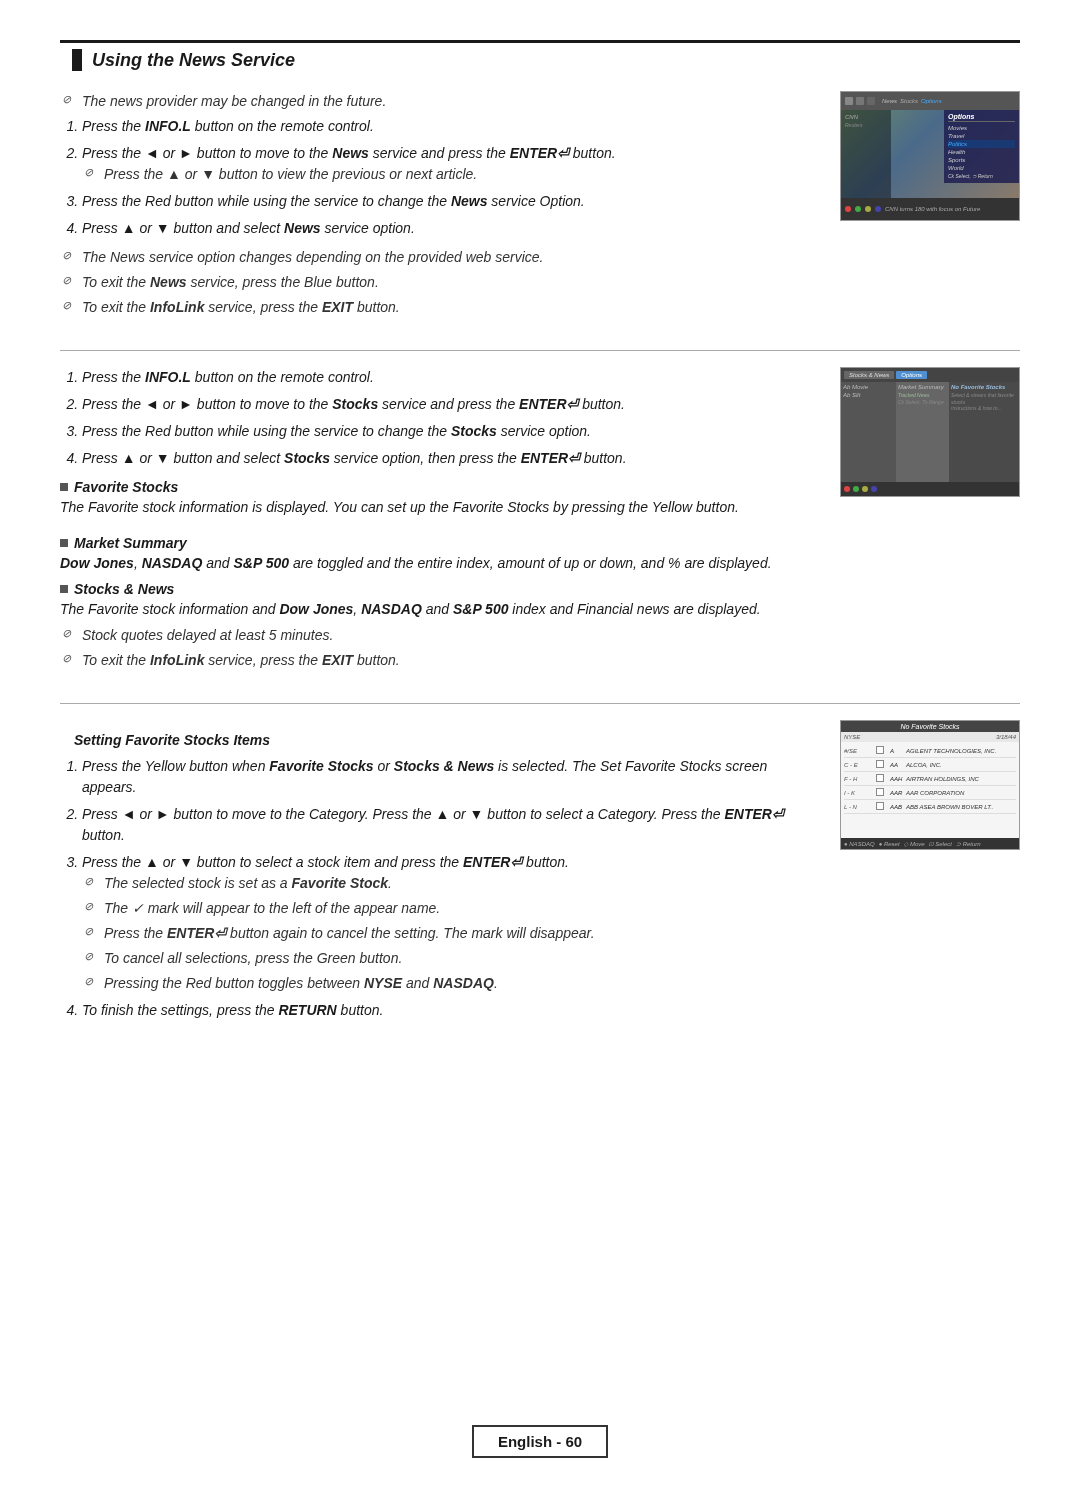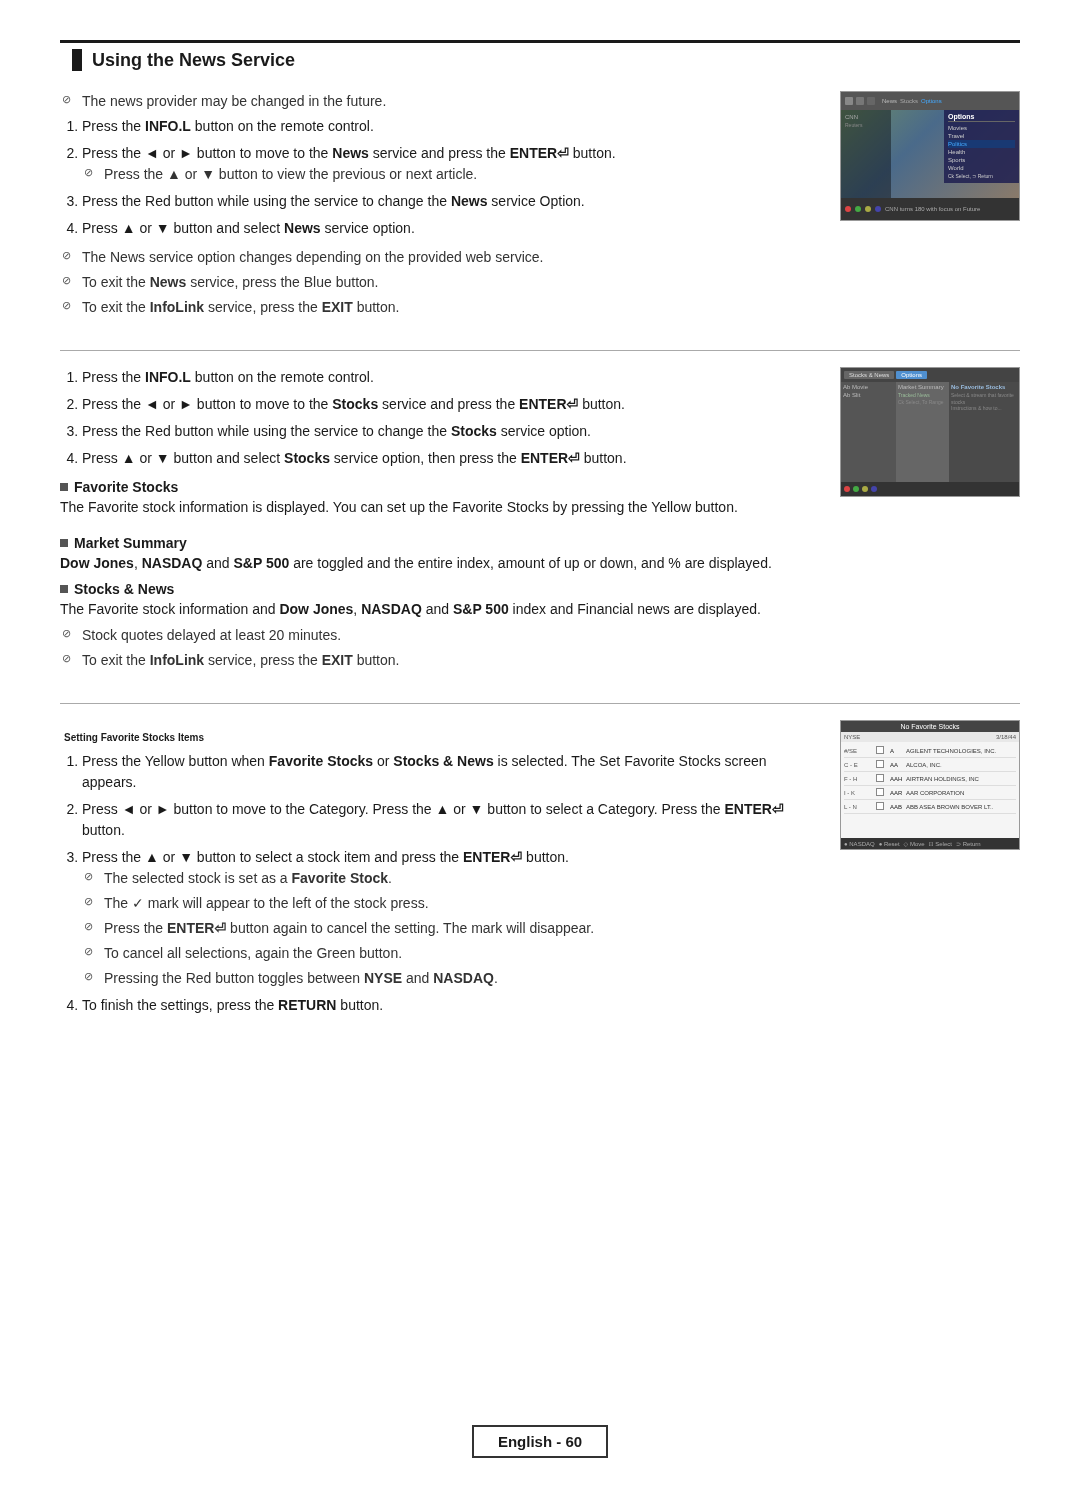--- a/index.html
+++ b/index.html
@@ -247,22 +247,22 @@
       content: '';
       display: inline-block;
       width: 8px;
       height: 8px;
       background: #555;
       flex-shrink: 0;
     }
 
     .setting-section-title {
       font-weight: bold;
-      font-size: 10px;
-      margin: 12px 0 8px 4px;
+      font-size: 14px;
+      margin: 12px 0 8px 14px;
     }
 
     .hr-line {
       border: none;
       border-top: 1px solid #aaa;
       margin: 16px 0;
     }
 
     .footer {
       position: fixed;
@@ -333,20 +333,21 @@
       color: #aaa;
       font-size: 6px;
       padding: 2px 3px;
       display: flex;
       gap: 4px;
       align-items: center;
     }
 
     .main-content {
       max-width: 960px;
+      font-style: italic;
     }
 
     .content-with-image {
       display: flex;
       align-items: flex-start;
     }
   </style>
 </head>
 <body>
 
@@ -422,21 +423,21 @@
 
         <div class="sub-section-title">Favorite Stocks</div>
         <p style="margin-bottom:20px;">The Favorite stock information is displayed. You can set up the Favorite Stocks by pressing the Yellow button.</p>
 
         <div class="sub-section-title">Market Summary</div>
         <p style="margin-bottom:8px;"><b>Dow Jones</b>, <b>NASDAQ</b> and <b>S&amp;P 500</b> are toggled and the entire index, amount of up or down, and % are displayed.</p>
 
         <div class="sub-section-title">Stocks &amp; News</div>
         <p style="margin-bottom:8px;">The Favorite stock information and <b>Dow Jones</b>, <b>NASDAQ</b> and <b>S&amp;P 500</b> index and Financial news are displayed.</p>
 
-        <div class="note-item">Stock quotes delayed at least 20 minutes.</div>
+        <div class="note-item">Stock quotes delayed at least 5 minutes.</div>
         <div class="note-item">To exit the <b>InfoLink</b> service, press the <b>EXIT</b> button.</div>
       </div>
 
       <div class="stocks-image">
         <div class="stocks-top-bar">
           <div class="stocks-tab">Stocks &amp; News</div>
           <div class="stocks-tab active-tab">Options</div>
         </div>
         <div class="stocks-content">
           <div class="stocks-left">
@@ -468,23 +469,23 @@
 
   <div class="section">
     <div class="content-with-image">
       <div class="section-content">
         <div class="setting-section-title">Setting Favorite Stocks Items</div>
         <ol>
           <li>Press the Yellow button when <b>Favorite Stocks</b> or <b>Stocks &amp; News</b> is selected. The Set Favorite Stocks screen appears.</li>
           <li>Press ◄ or ► button to move to the Category. Press the <b>▲</b> or <b>▼</b> button to select a Category. Press the <b>ENTER⏎</b> button.</li>
           <li>Press the <b>▲</b> or <b>▼</b> button to select a stock item and press the <b>ENTER⏎</b> button.
             <div class="note-item">The selected stock is set as a <b>Favorite Stock</b>.</div>
-            <div class="note-item">The ✓ mark will appear to the left of the stock press.</div>
+            <div class="note-item">The ✓ mark will appear to the left of the appear name.</div>
             <div class="note-item">Press the <b>ENTER⏎</b> button again to cancel the setting. The mark will disappear.</div>
-            <div class="note-item">To cancel all selections, again the Green button.</div>
+            <div class="note-item">To cancel all selections, press the Green button.</div>
             <div class="note-item">Pressing the Red button toggles between <b>NYSE</b> and <b>NASDAQ</b>.</div>
           </li>
           <li>To finish the settings, press the <b>RETURN</b> button.</li>
         </ol>
       </div>
 
       <div class="setting-image">
         <div class="si-header">No Favorite Stocks</div>
         <div style="display:flex;background:#e8e8e8;padding:2px 3px;justify-content:space-between;font-size:6px;color:#555;">
           <span>NYSE</span>

